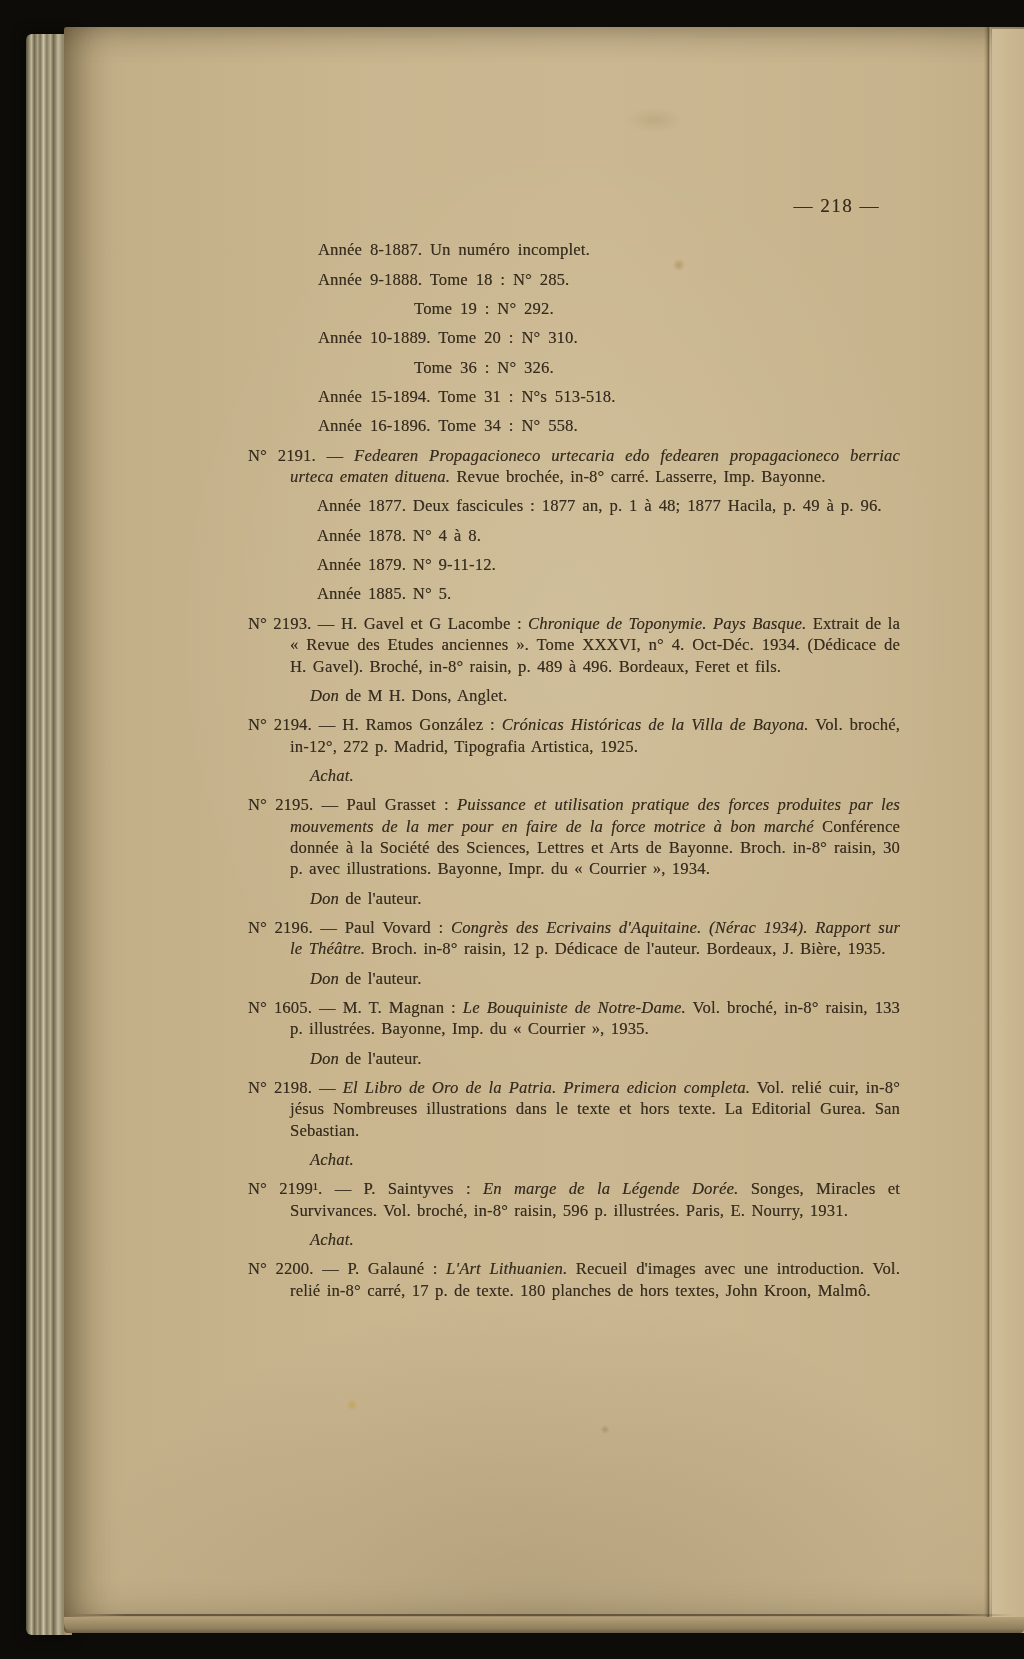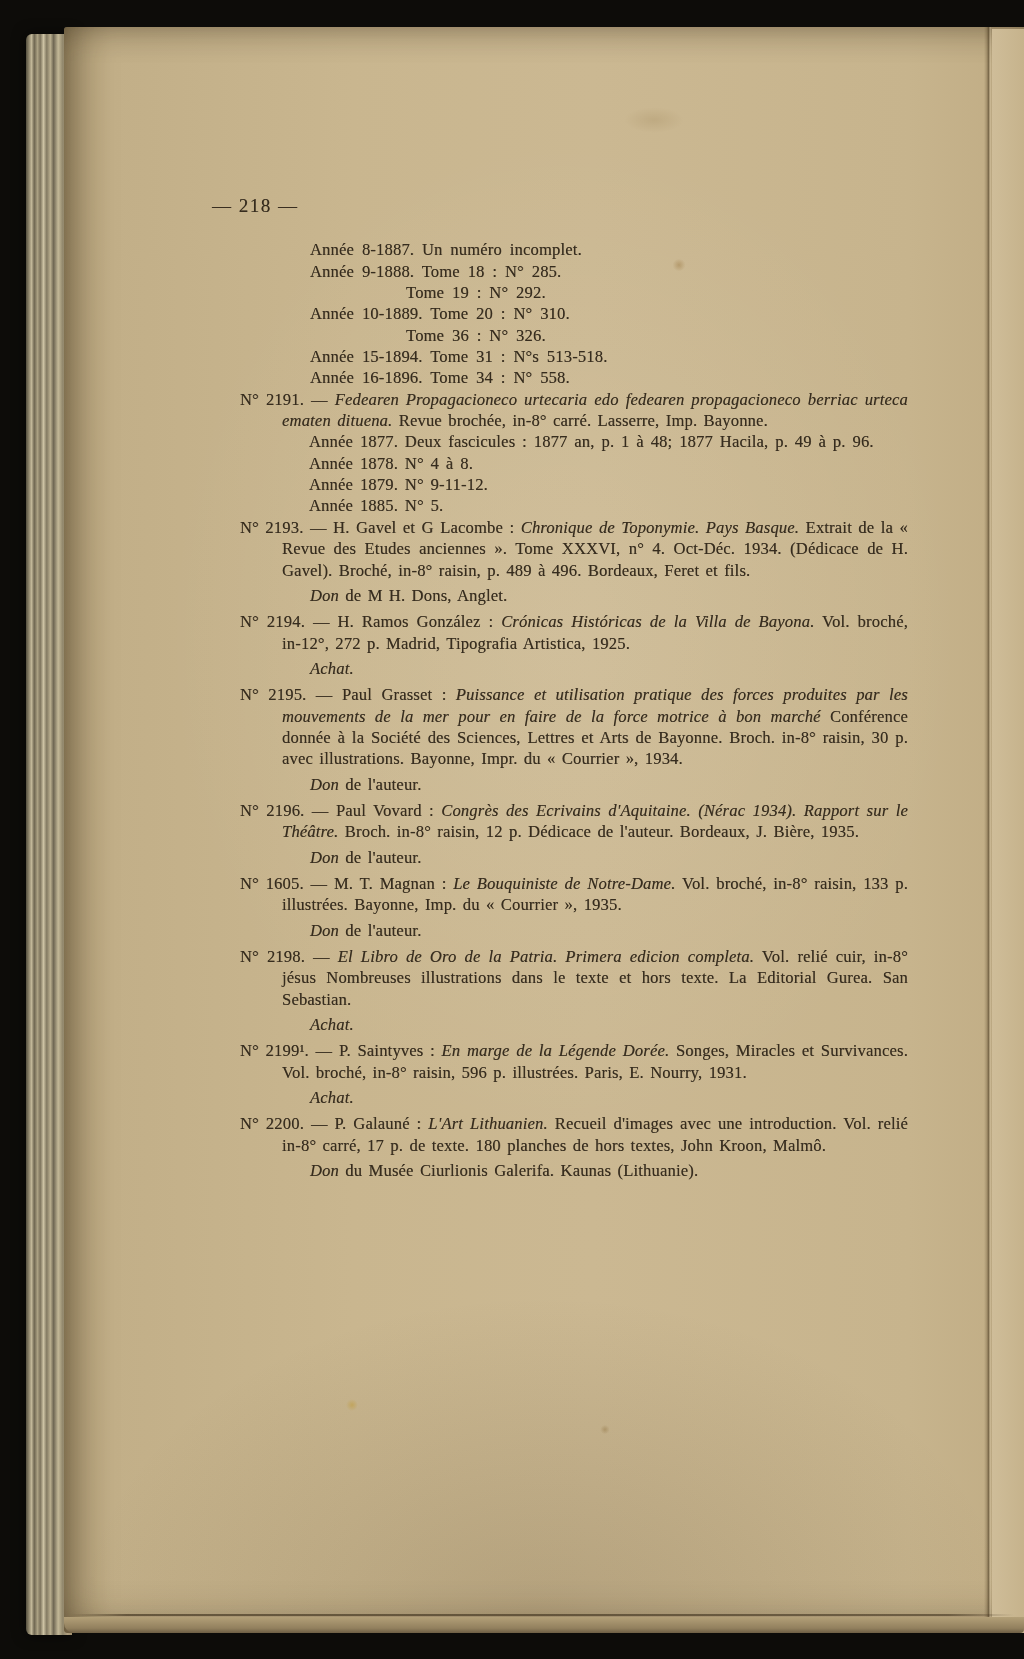--- a/index.html
+++ b/index.html
@@ -73,25 +73,25 @@
 
   
   .text-block{
     position:absolute;left:176px;top:168px;width:668px;
     color:var(--ink);
     font-size:16.5px;line-height:21.35px;
     letter-spacing:.2px;
     text-shadow:.3px .3px .5px rgba(54,44,30,.5);
   }
   .page-number{
-    text-align:left;font-size:19px;letter-spacing:1.5px;
+    text-align:right;font-size:19px;letter-spacing:1.5px;
     transform:translateX(-28px);
     margin:0 0 23px 0;
   }
-  p{margin:0;}
+  p{margin:8px;}
   .p-pre{padding-left:70px;word-spacing:3.5px;}
   .p-tome{padding-left:166px;}
   .p-body{text-align:justify;padding-left:42px;text-indent:-42px;word-spacing:2px;}
   .p-annee{padding-left:42px;text-indent:27px;word-spacing:2.5px;}
   .p-prov{padding-left:70px;margin:4px 0 5px;word-spacing:2px;}
   .it{font-style:italic;}
   .entry{margin:0;}
 </style>
 </head>
 <body>
@@ -152,18 +152,17 @@
           <div class="entry">
             <p class="p-body"><span class="rm">N° 2198. — </span><span class="it">El Libro de Oro de la Patria. Primera edicion completa.</span><span class="rm"> Vol. relié cuir, in-8° jésus Nombreuses illustrations dans le texte et hors texte. La Editorial Gurea. San Sebastian.</span></p>
             <p class="p-prov"><span class="it">Achat.</span></p>
           </div>
           <div class="entry">
             <p class="p-body"><span class="rm">N° 2199¹. — P. Saintyves : </span><span class="it">En marge de la Légende Dorée.</span><span class="rm"> Songes, Miracles et Survivances. Vol. broché, in-8° raisin, 596 p. illustrées. Paris, E. Nourry, 1931.</span></p>
             <p class="p-prov"><span class="it">Achat.</span></p>
           </div>
           <div class="entry">
             <p class="p-body"><span class="rm">N° 2200. — P. Galauné : </span><span class="it">L'Art Lithuanien.</span><span class="rm"> Recueil d'images avec une introduction. Vol. relié in-8° carré, 17 p. de texte. 180 planches de hors textes, John Kroon, Malmô.</span></p>
-            <p class="p-prov"><span class="it">Don</span><span class="rm"> du Musée Ciurlionis Galerifa. Kaunas (Lithuanie).</span></p>
           </div>
         </div>
     </div>
   </div>
 </div>
 
 </body></html>

